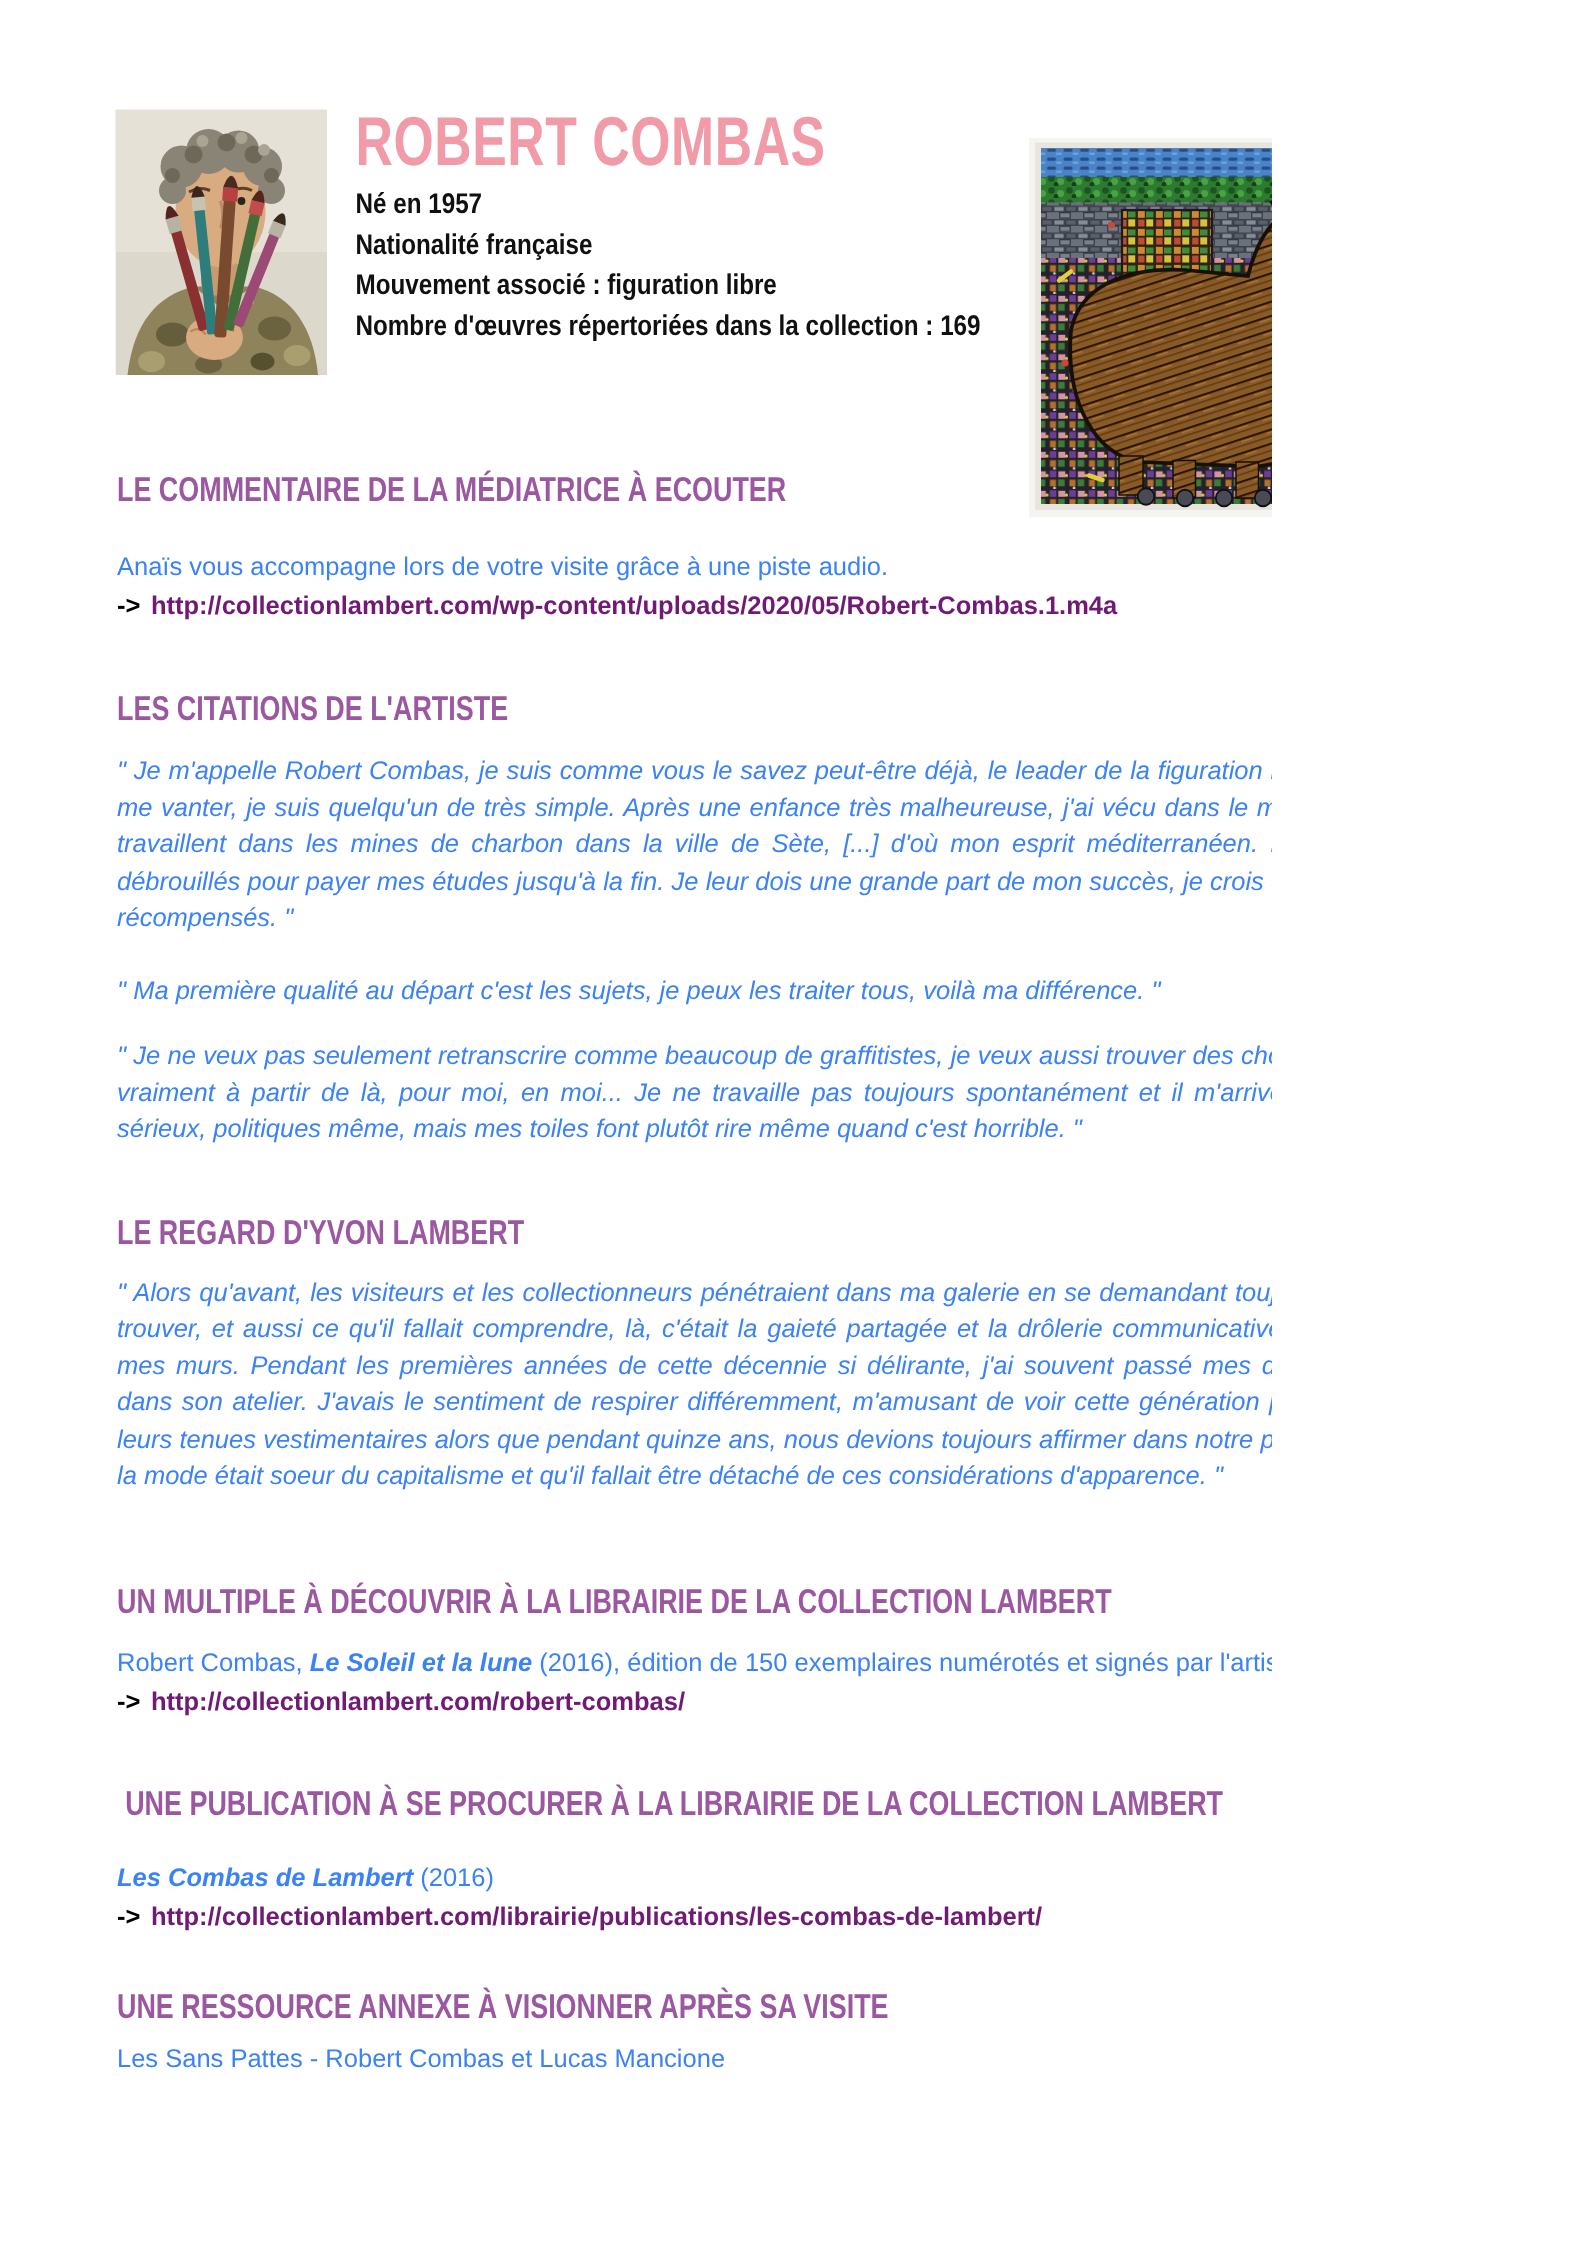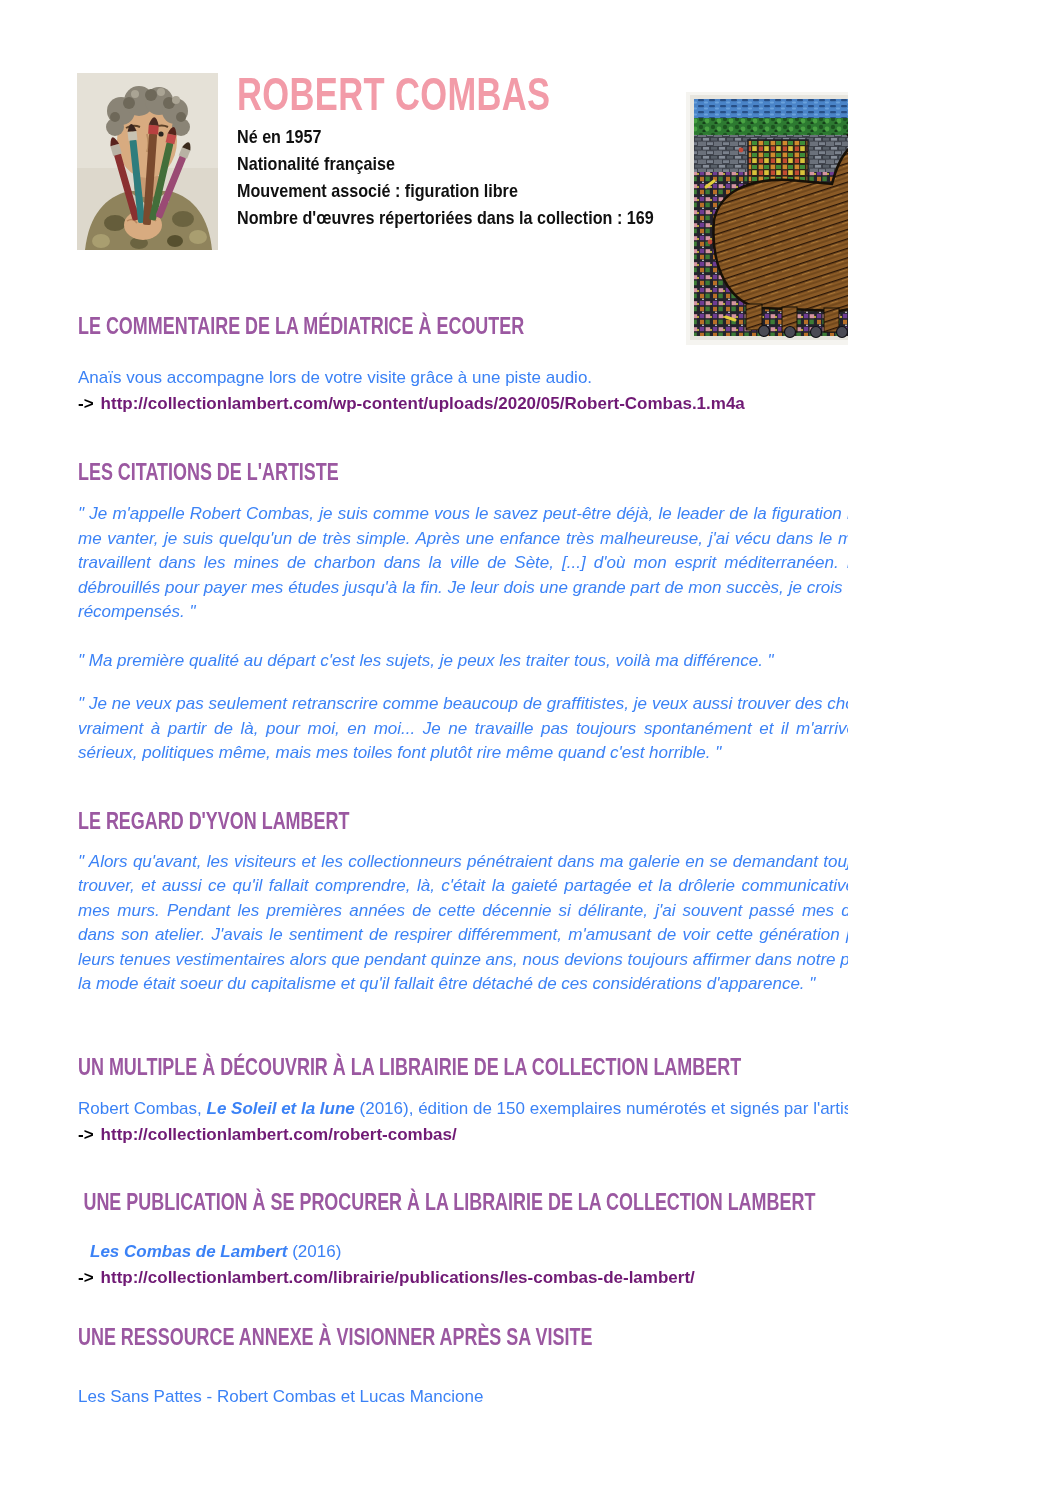--- a/index.html
+++ b/index.html
@@ -41,23 +41,23 @@
   .audio-body    { margin-top:26px; line-height:26px; }
   .h-quotes      { margin-top:42px; }
   .q1            { margin-top:17px; min-height:122px; }
   .q2            { margin-top:24px; }
   .q3            { margin-top:19px; min-height:73px; }
   .h-regard      { margin-top:42px; }
   .regard-body   { margin-top:16px; min-height:171px; }
   .h-multiple    { margin-top:33px; }
   .multiple-body { margin-top:16px; line-height:26px; }
   .h-publication { margin-top:41px; padding-left:7px; }
-  .publication-body { margin-top:24px; line-height:26px;margin-left:12px; }
+  .publication-body { margin-top:24px; line-height:26px; }
   .h-resource    { margin-top:33px; }
-  .resource-body { margin-top:34px; line-height:26px; }
+  .resource-body { margin-top:10px; line-height:26px; }
 </style>
 </head>
 <body>
 
 <div class="page">
 
   <svg class="portrait" viewBox="0 0 141 177" xmlns="http://www.w3.org/2000/svg">
     <rect width="141" height="177" fill="#ddd8cc"></rect>
     <rect width="141" height="95" fill="#e5e1d7"></rect>
     <path d="M8,177 C12,142 28,124 52,118 L92,118 C118,124 132,146 135,177 Z" fill="#8f835c"></path>

